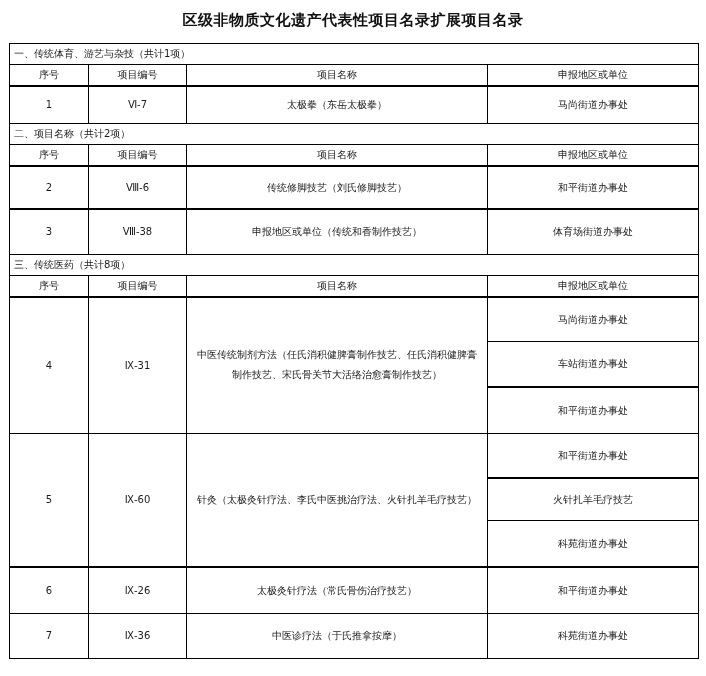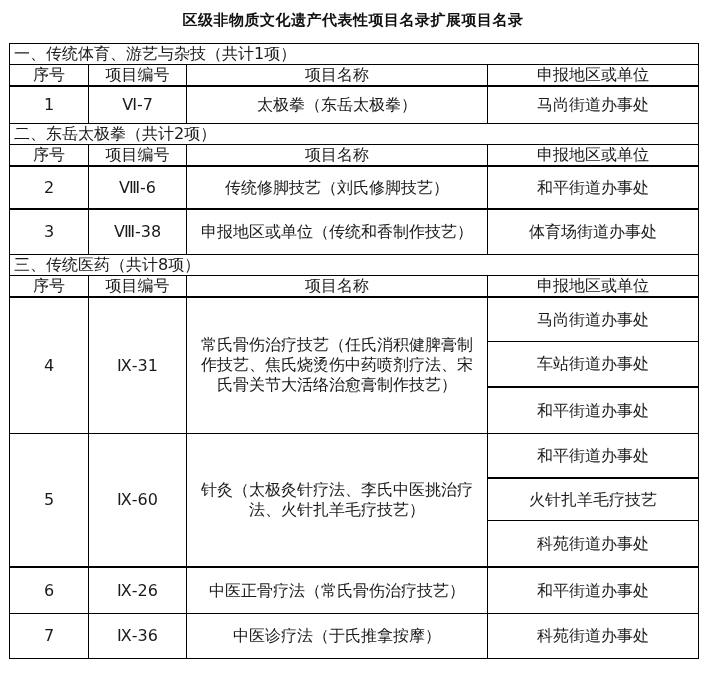--- a/index.html
+++ b/index.html
@@ -2,21 +2,21 @@
 <html><head>
 <meta charset="utf-8">
 <style>
   html, body { margin: 0; padding: 0; background: #ffffff; }
   body { width: 706px; height: 676px; position: relative; overflow: hidden;
          font-family: "DejaVu Sans", "Liberation Sans", sans-serif; color: #111; }
   .title { position: absolute; left: 0; top: 3px; width: 706px; text-align: center;
            font-size: 15px; font-weight: bold; letter-spacing: 0.5px; line-height: 20px; margin-top: 7px; }
   table { position: absolute; left: 9px; top: 43px; border-collapse: collapse;
           table-layout: fixed; width: 689px; }
-  td { border: 1.5px solid #000; font-size: 16px; text-align: center; vertical-align: middle;
+  td { border: 1.5px solid #000; font-size: 10px; text-align: center; vertical-align: middle;
        padding: 0 4px; line-height: 21px; color: #1a1a1a; }
   td.sec { text-align: left; padding-left: 4px; height: 20px; line-height: 20px; }
   tr.hdr td { height: 20px; line-height: 20px; }
   td.wrap { line-height: 20px; padding: 0 10px; }
   .thick-top td { border-top: 2.5px solid #000; }
 </style>
 </head>
 <body>
 
 <div class="title">区级非物质文化遗产代表性项目名录扩展项目名录</div>
@@ -40,21 +40,21 @@
       <td>申报地区或单位</td>
     </tr>
     <tr class="thick-top" style="height:37px">
       <td>1</td>
       <td>Ⅵ-7</td>
       <td>太极拳（东岳太极拳）</td>
       <td>马尚街道办事处</td>
     </tr>
 
     <tr>
-      <td class="sec" colspan="4">二、东岳太极拳（共计2项）</td>
+      <td class="sec" colspan="4">二、项目名称（共计2项）</td>
     </tr>
     <tr class="hdr">
       <td>序号</td>
       <td>项目编号</td>
       <td>项目名称</td>
       <td>申报地区或单位</td>
     </tr>
     <tr class="thick-top" style="height:43px">
       <td>2</td>
       <td>Ⅷ-6</td>
@@ -74,21 +74,21 @@
     <tr class="hdr">
       <td>序号</td>
       <td>项目编号</td>
       <td>项目名称</td>
       <td>申报地区或单位</td>
     </tr>
 
     <tr class="thick-top" style="height:44px">
       <td rowspan="3">4</td>
       <td rowspan="3">Ⅸ-31</td>
-      <td rowspan="3" class="wrap">常氏骨伤治疗技艺（任氏消积健脾膏制作技艺、焦氏烧烫伤中药喷剂疗法、宋氏骨关节大活络治愈膏制作技艺）</td>
+      <td rowspan="3" class="wrap">中医传统制剂方法（任氏消积健脾膏制作技艺、任氏消积健脾膏制作技艺、宋氏骨关节大活络治愈膏制作技艺）</td>
       <td>马尚街道办事处</td>
     </tr>
     <tr style="height:46px">
       <td>车站街道办事处</td>
     </tr>
     <tr class="thick-top" style="height:46px">
       <td>和平街道办事处</td>
     </tr>
 
     <tr style="height:45px">
@@ -100,21 +100,21 @@
     <tr class="thick-top" style="height:42px">
       <td>火针扎羊毛疗技艺</td>
     </tr>
     <tr style="height:47px">
       <td>科苑街道办事处</td>
     </tr>
 
     <tr class="thick-top" style="height:46px">
       <td>6</td>
       <td>Ⅸ-26</td>
-      <td>中医正骨疗法（常氏骨伤治疗技艺）</td>
+      <td>太极灸针疗法（常氏骨伤治疗技艺）</td>
       <td>和平街道办事处</td>
     </tr>
 
     <tr style="height:45px">
       <td>7</td>
       <td>Ⅸ-36</td>
       <td>中医诊疗法（于氏推拿按摩）</td>
       <td>科苑街道办事处</td>
     </tr>
   </tbody>

